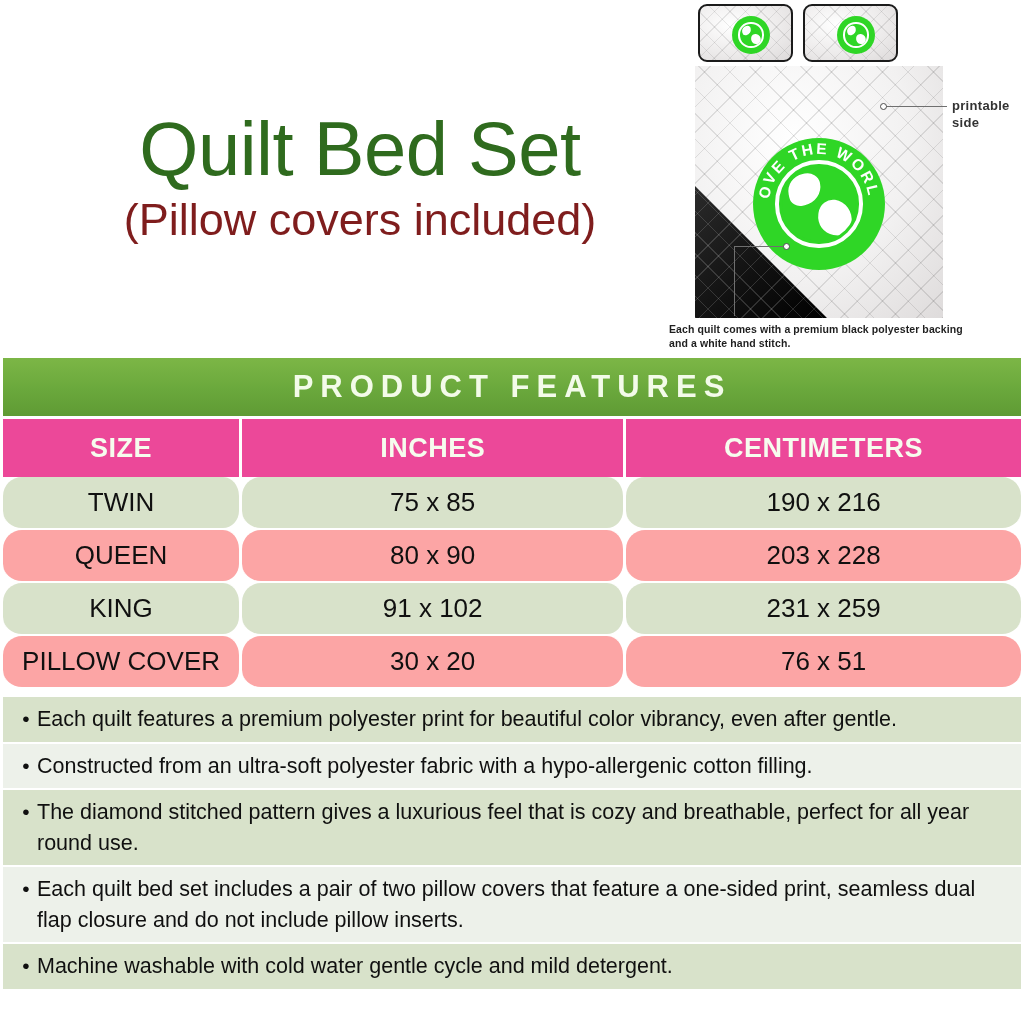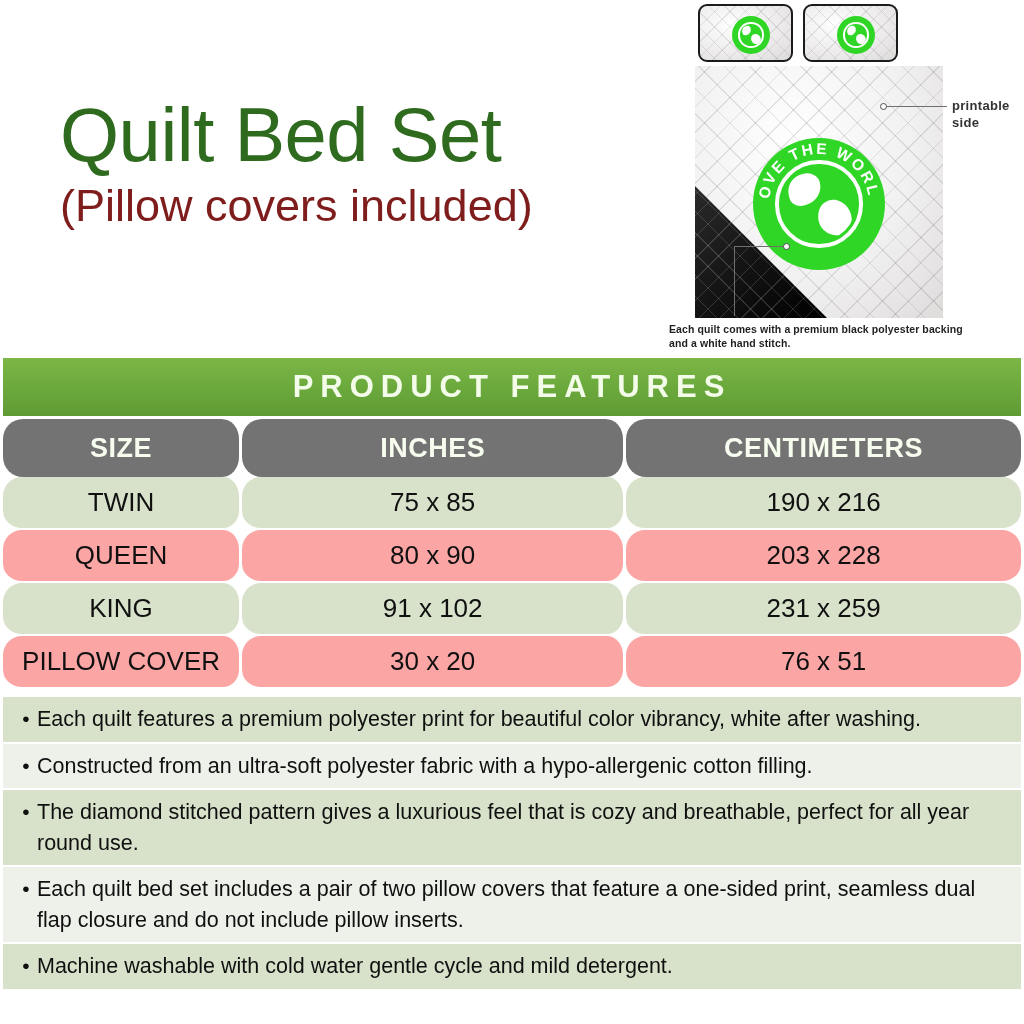--- a/index.html
+++ b/index.html
@@ -19,22 +19,23 @@
   #hero {
     position: absolute;
     left: 0; top: 0;
     width: 1024px;
     height: 358px;
   }
 
   #title-block {
     position: absolute;
     left: 60px;
-    top: 98px;
+    top: 112px;
     width: 600px;
+    text-align: center;
   }
   #main-title {
     font-size: 76px;
     line-height: 0.98;
     color: #2f6b1e;
     font-weight: normal;
     letter-spacing: -0.5px;
     white-space: nowrap;
   }
   #sub-title {
@@ -256,27 +257,26 @@
     display: flex;
     align-items: center;
     justify-content: center;
   }
   .col-size { width: 247px; }
   .col-in   { width: 397px; }
   .col-cm   { width: 408px; }
 
   #header-row .tcell {
     height: 58px;
-    background: #737373;
+    background: #ec4899;
     color: #f6fcee;
     font-size: 27px;
     font-weight: bold;
     letter-spacing: 0.5px;
     border-right: 3px solid #ffffff;
-    border-radius: 20px;
   }
   #header-row .tcell:last-child { border-right: none; }
 
   .data-row .tcell {
     height: 53px;
     font-size: 26px;
     color: #101010;
     border-right: 3px solid #ffffff;
     border-bottom: 2px solid #ffffff;
     border-radius: 19px;
@@ -407,21 +407,21 @@
   <div class="trow data-row row-b">
     <div class="tcell col-size">PILLOW COVER</div>
     <div class="tcell col-in">30 x 20</div>
     <div class="tcell col-cm">76 x 51</div>
   </div>
 </div>
 
 <div id="bullets">
   <div class="bullet-row row-a">
     <div class="bullet-dot">•</div>
-    <div class="bullet-text">Each quilt features a premium polyester print for beautiful color vibrancy, white after washing.</div>
+    <div class="bullet-text">Each quilt features a premium polyester print for beautiful color vibrancy, even after gentle.</div>
   </div>
   <div class="bullet-row row-b">
     <div class="bullet-dot">•</div>
     <div class="bullet-text">Constructed from an ultra-soft polyester fabric with a hypo-allergenic cotton filling.</div>
   </div>
   <div class="bullet-row row-a">
     <div class="bullet-dot">•</div>
     <div class="bullet-text">The diamond stitched pattern gives a luxurious feel that is cozy and breathable, perfect for all year round use.</div>
   </div>
   <div class="bullet-row row-b">

